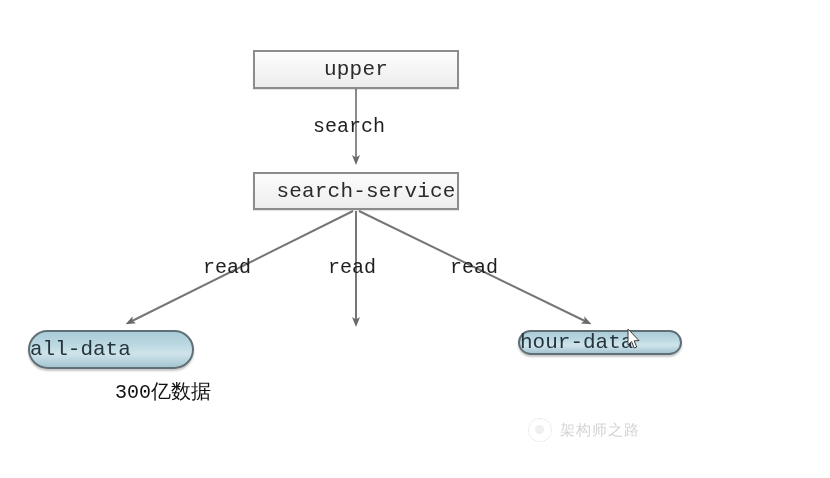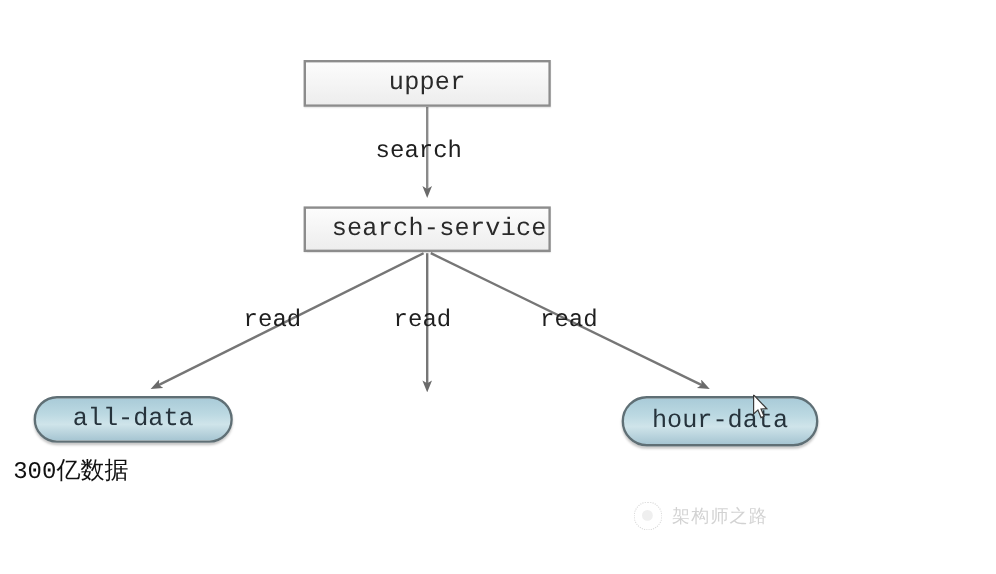--- a/index.html
+++ b/index.html
@@ -43,48 +43,47 @@
 
   
   .pill-node {
     position: absolute;
     box-sizing: border-box;
     border: 2px solid #5f6f75;
     border-radius: 22px;
     background: linear-gradient(to bottom, #a9cbd8 0%, #bcd9e2 38%, #cfe4ea 62%, #a6c5d2 100%);
     display: flex;
     align-items: center;
-    justify-content: center;
     color: #26333c;
     font-size: 21px;
     box-shadow: 0 2px 2px rgba(0,0,0,0.22);
   }
   .pill-node.all  { left: 28px;  top: 330px; width: 166px; height: 39px; }
   .pill-node.day  { left: 272px; top: 330px; width: 166px; height: 39px; }
-  .pill-node.hour { left: 518px; top: 330px; width: 164px; height: 42px; }
+  .pill-node.hour { left: 518px; top: 330px; width: 164px; height: 25px; }
 
   
   .label {
     position: absolute;
     color: #1d1d1d;
     white-space: nowrap;
   }
   .edge-label {
     font-size: 20px;
     color: #1f1f1f;
   }
   .edge-label.search { left: 313px; top: 115px; }
   .edge-label.read1  { left: 203px; top: 256px; }
   .edge-label.read2  { left: 328px; top: 256px; }
   .edge-label.read3  { left: 450px; top: 256px; }
 
   .sub-label {
     font-size: 20px;
     color: #111111;
-    text-align: left;
+    text-align: right;
     width: 200px;
   }
   .sub-label.all  { left: 11px;  top: 378px; }
   .sub-label.day  { left: 255px; top: 378px; }
   .sub-label.hour { left: 500px; top: 378px; }
 
   .caption {
     position: absolute;
     left: 224px;
     top: 414px;

